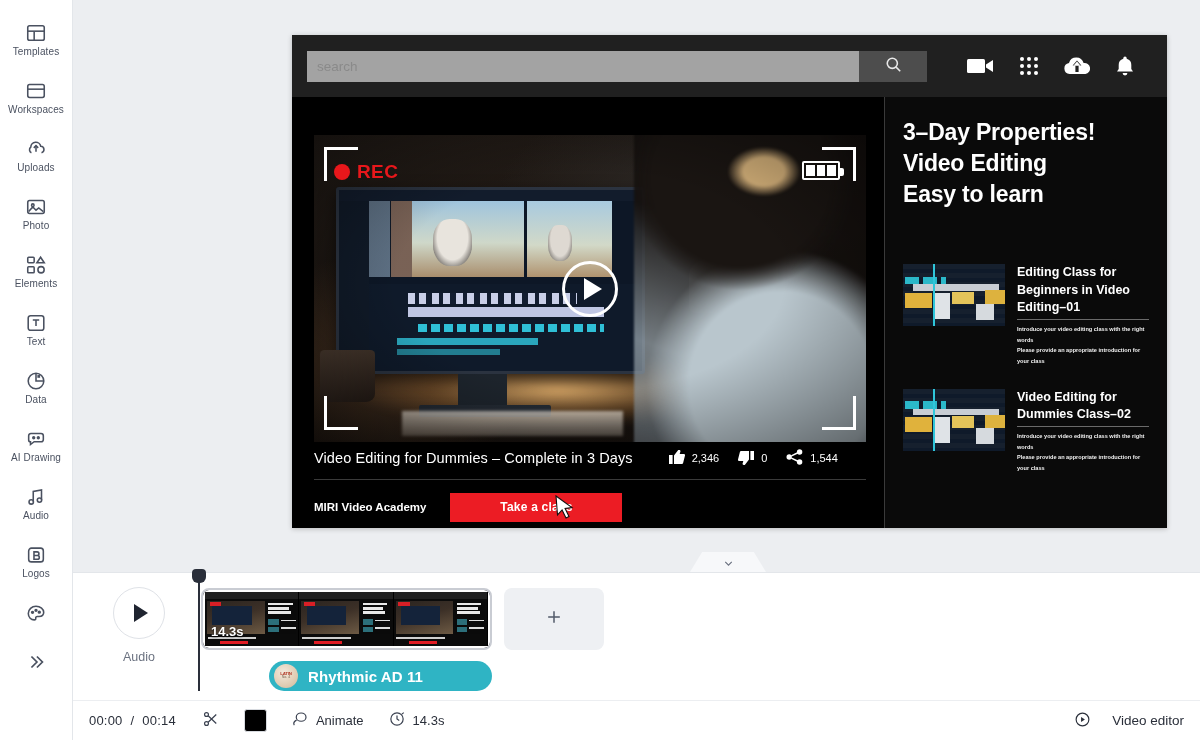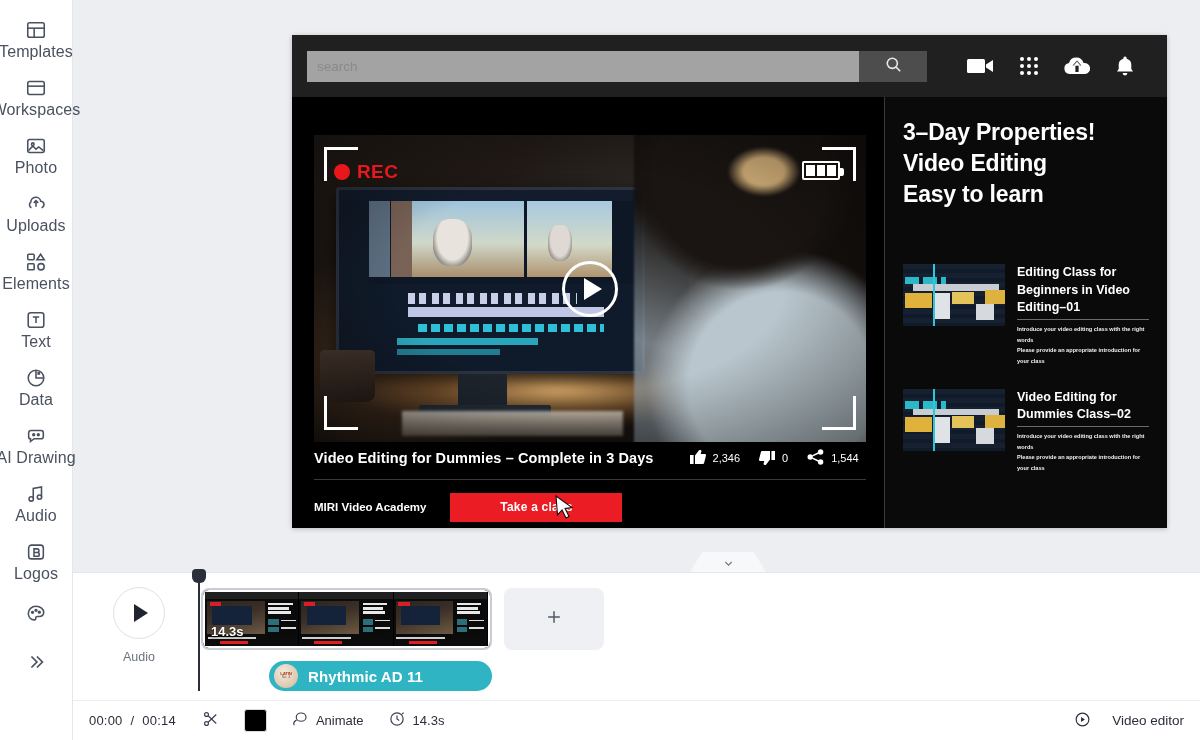--- a/index.html
+++ b/index.html
@@ -20,21 +20,21 @@
     z-index: 5;
   }
   .side-item {
     width: 73px; height: 58px;
     display: flex; flex-direction: column; align-items: center; justify-content: center;
     cursor: pointer; gap: 3px;
   }
   .side-item .ico { width: 22px; height: 22px; display: block; color: #4a5160; }
   .side-item .ico svg { width: 22px; height: 22px; display: block; }
   .side-label {
-    font-size: 16px; color: #4a5160; letter-spacing: .1px; line-height: 1;
+    font-size: 10px; color: #4a5160; letter-spacing: .1px; line-height: 1;
     white-space: nowrap;
   }
   .side-item.no-label { height: 48px; }
 
   
   #stage {
     position: absolute; left: 73px; top: 0; right: 0; bottom: 168px;
     background: #eceef1;
   }
   #canvas {
@@ -169,21 +169,21 @@
   .play-overlay .tri {
     width:0;height:0;border-style:solid;border-width:11px 0 11px 18px;
     border-color:transparent transparent transparent #fff; margin-left:5px;
   }
 
   
   .title-row {
     position:absolute; left:22px; top:340px; width:552px; height:43px;
     display:flex; align-items:center; border-bottom:1px solid #3a3a3a;
   }
-  .vid-title { color:#fff; font-size:14.5px; font-weight:700; letter-spacing:.1px; }
+  .vid-title { color:#fff; font-size:14.5px; font-weight:400; letter-spacing:.1px; }
   .stats { display:flex; align-items:center; gap:19px; margin-left:36px; }
   .stat { display:flex; align-items:center; gap:7px; }
   .stat svg { fill:#fff; }
   .stat span { color:#fff; font-size:11px; }
 
   
   .chan-row { position:absolute; left:22px; top:395px; width:552px; height:30px; display:flex; align-items:center; }
   .chan-name { color:#fff; font-size:11.5px; font-weight:600; }
   .cta {
     margin-left:24px; width:172px; height:29px; background:#ec1c24; border:none;
@@ -329,37 +329,37 @@
           <rect x="3" y="5" width="18" height="14" rx="2"></rect>
           <line x1="3" y1="10" x2="21" y2="10"></line>
         </svg>
       </span>
     <span class="side-label">Workspaces</span>
   </div>
 
   <div class="side-item">
     <span class="ico">
         <svg viewBox="0 0 24 24" fill="none" stroke="currentColor" stroke-width="1.7">
+          <path d="M18 16a3.5 3.5 0 0 0-.8-6.9A5.5 5.5 0 0 0 6.3 10 3.5 3.5 0 0 0 7 16"></path>
+          <path d="M12 15V8.5"></path>
+          <path d="M9.6 10.8L12 8.4l2.4 2.4"></path>
+        </svg>
+      </span>
+    <span class="side-label">Uploads</span>
+  </div>
+
+  <div class="side-item">
+    <span class="ico">
+        <svg viewBox="0 0 24 24" fill="none" stroke="currentColor" stroke-width="1.7">
           <rect x="3" y="5" width="18" height="14" rx="2"></rect>
           <circle cx="8.5" cy="10" r="1.4"></circle>
           <path d="M4 17l4.5-5 3.5 3.5 3-2.5 5 4"></path>
         </svg>
       </span>
     <span class="side-label">Photo</span>
-  </div>
-
-  <div class="side-item">
-    <span class="ico">
-        <svg viewBox="0 0 24 24" fill="none" stroke="currentColor" stroke-width="1.7">
-          <path d="M18 16a3.5 3.5 0 0 0-.8-6.9A5.5 5.5 0 0 0 6.3 10 3.5 3.5 0 0 0 7 16"></path>
-          <path d="M12 15V8.5"></path>
-          <path d="M9.6 10.8L12 8.4l2.4 2.4"></path>
-        </svg>
-      </span>
-    <span class="side-label">Uploads</span>
   </div>
 
   <div class="side-item">
     <span class="ico">
         <svg viewBox="0 0 24 24" fill="none" stroke="currentColor" stroke-width="1.7">
           <rect x="3" y="3.5" width="7" height="6" rx="1"></rect>
           <rect x="3" y="14" width="7" height="6.5" rx="1"></rect>
           <path d="M17 3.5l4 6h-8z"></path>
           <circle cx="17.5" cy="17.2" r="3.4"></circle>
         </svg>

